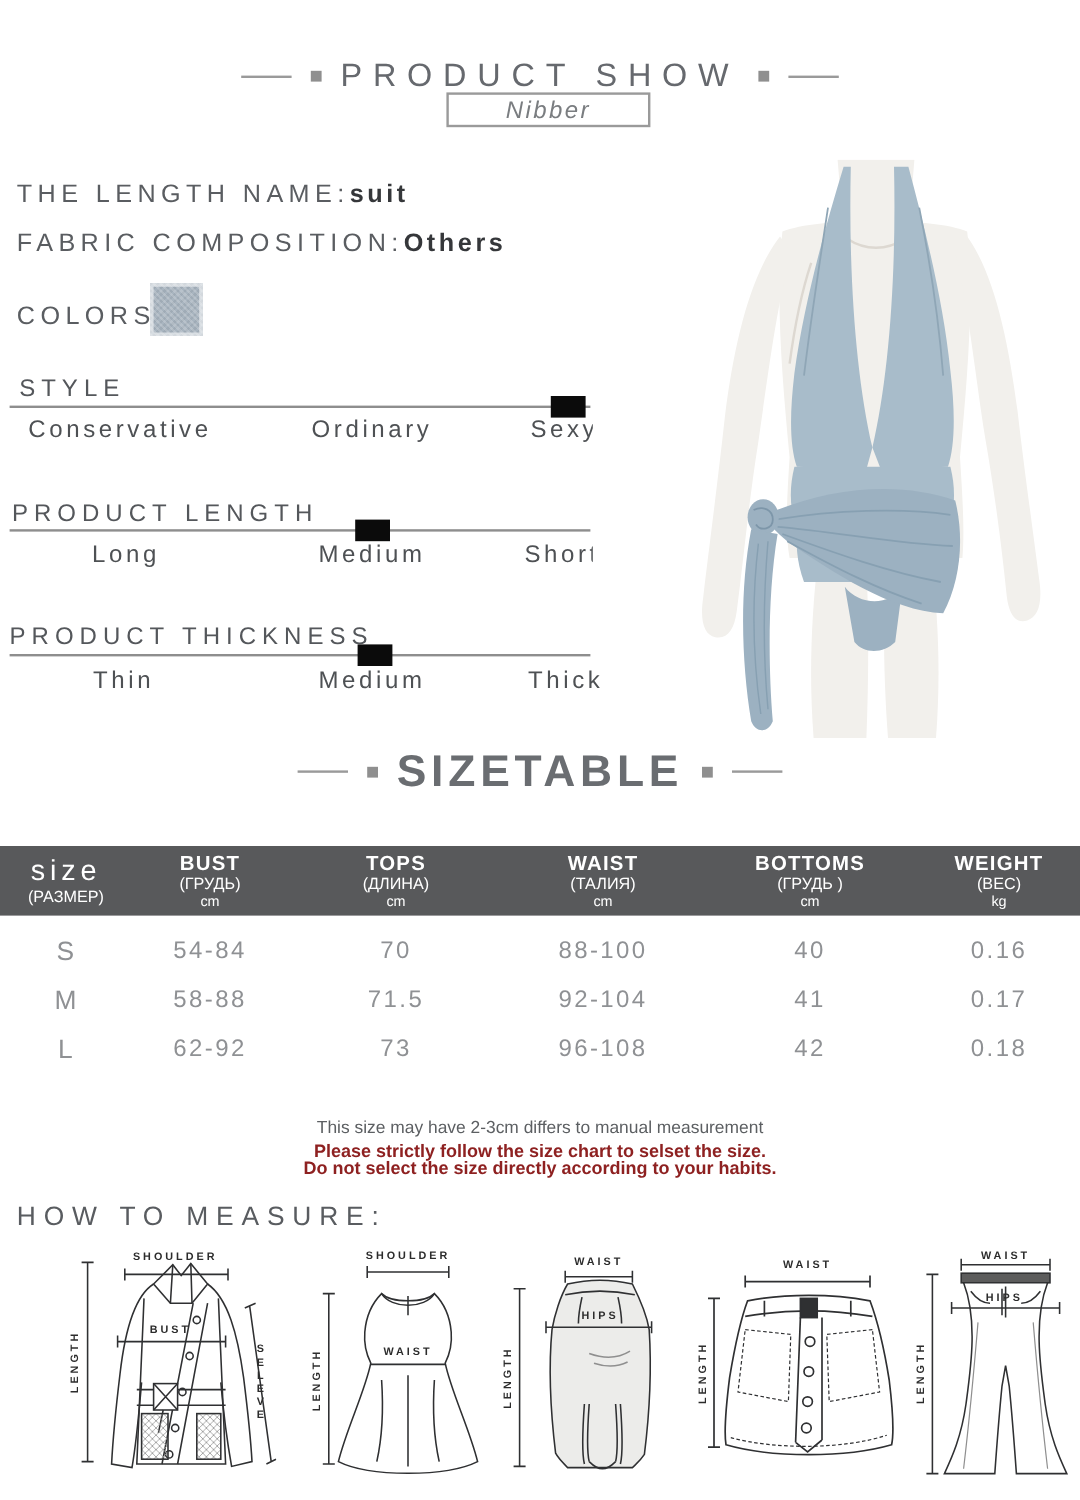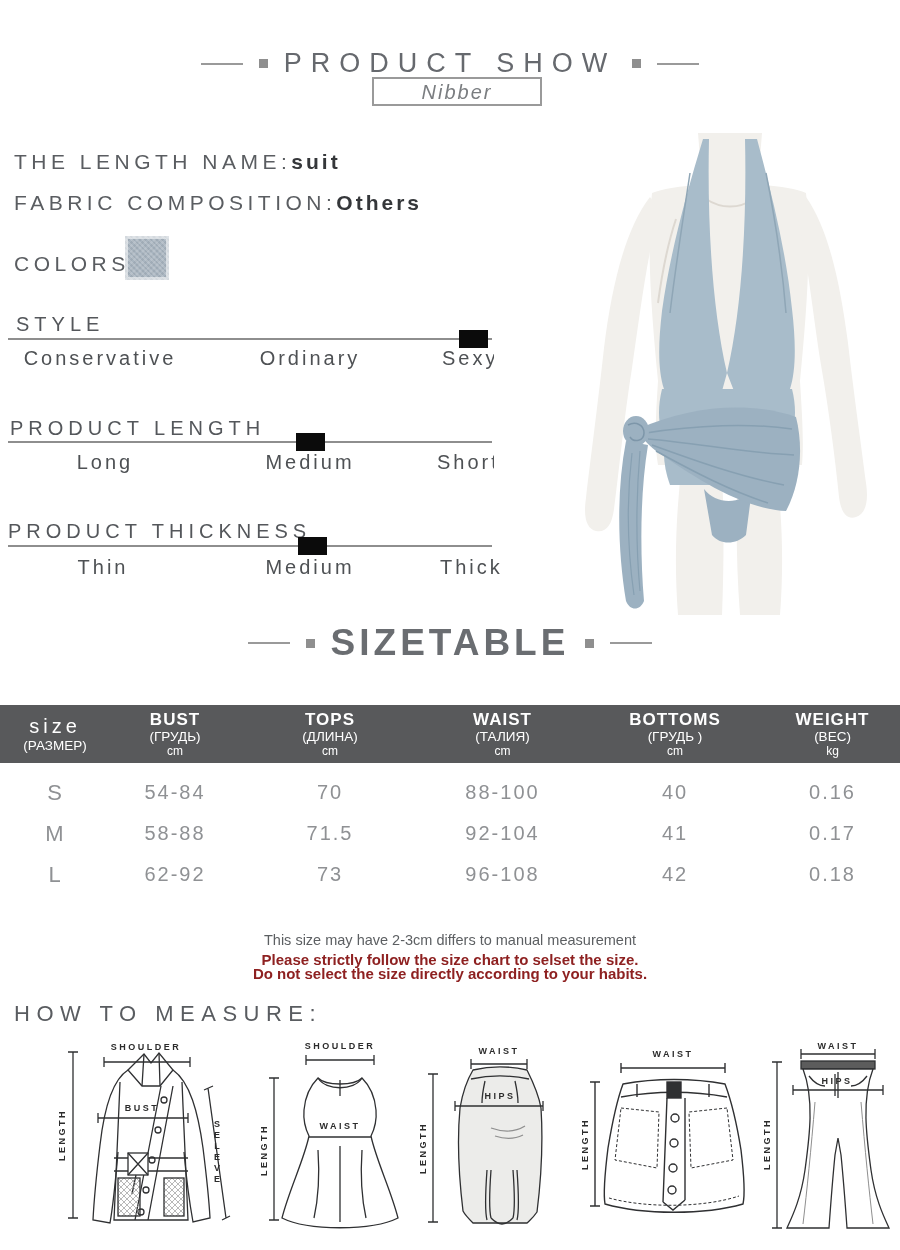--- a/index.html
+++ b/index.html
@@ -33,21 +33,21 @@
 
   
   .st-title{font-size:37px;letter-spacing:4px;color:#6a6d71;font-weight:600;white-space:nowrap;}
   .st-sub{position:absolute;left:0;top:660px;width:900px;text-align:center;font-size:15px;color:#6a6d71;letter-spacing:1px;margin-top:44px;}
 
   
   .tbl-head{position:absolute;left:0;top:705px;width:900px;height:58px;background:var(--thead,#58595b);
             display:grid;grid-template-columns:110px 130px 180px 165px 180px 135px;color:#fff;}
   .th{display:flex;flex-direction:column;align-items:center;justify-content:center;line-height:1.15;}
   .th .n{font-size:17px;font-weight:700;letter-spacing:1px;}
-  .th .n.size-n{font-size:20px;font-weight:400;letter-spacing:4px;}
+  .th .n.size-n{font-size:24px;font-weight:400;letter-spacing:4px;}
   .th .s{font-size:13.5px;}
   .th .u{font-size:12px;}
   .tbl-body{position:absolute;left:0;top:772px;width:900px;}
   .tr{display:grid;grid-template-columns:110px 130px 180px 165px 180px 135px;height:41px;align-items:center;}
   .td{text-align:center;font-size:20px;letter-spacing:2px;color:#8f9194;}
   .td.sz{font-size:22px;letter-spacing:1px;}
 
   .note-gray{position:absolute;left:0;top:932px;width:900px;text-align:center;font-size:14.5px;color:#5c5f62;}
   .note-red{position:absolute;left:0;width:900px;text-align:center;font-size:15px;font-weight:600;color:var(--warn,#8e2121);}
 

